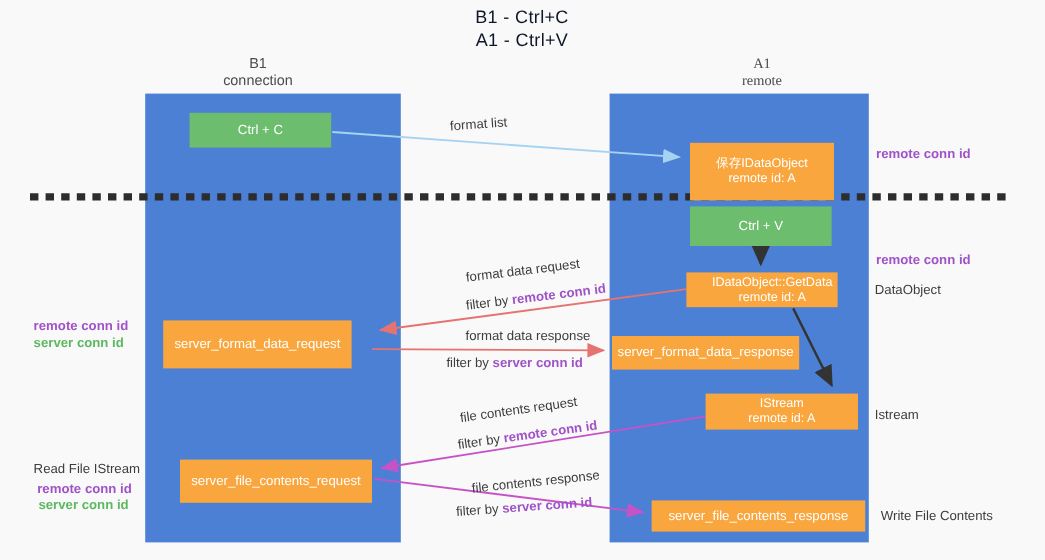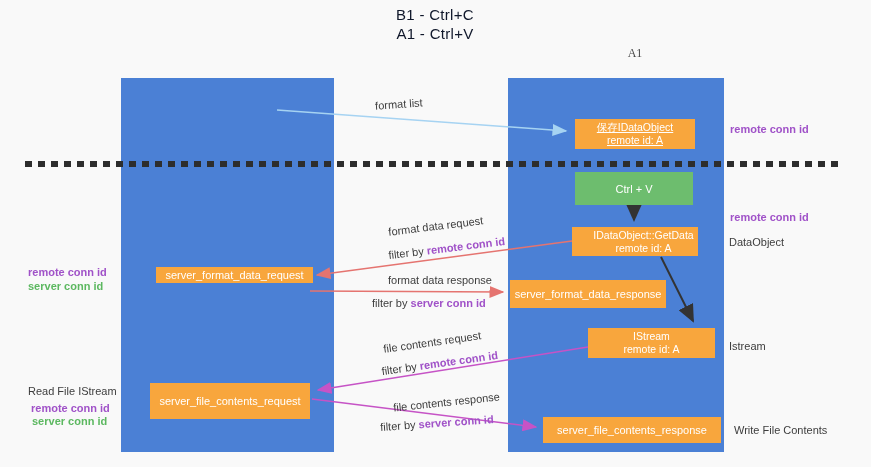--- a/index.html
+++ b/index.html
@@ -28,22 +28,27 @@
   svg.overlay{position:absolute;left:0;top:0;pointer-events:none;}
 </style>
 </head>
 <body>
 
 <div id="canvas">
 
   <div class="abs title-line" style="left:335px;top:6px;">B1 - Ctrl+C</div>
   <div class="abs title-line" style="left:335px;top:25px;">A1 - Ctrl+V</div>
 
+  <div class="abs lane-header" style="left:155px;top:46px;">
+    <div>B1</div>
+    <div>connection</div>
+  </div>
   <div class="abs lane-header" style="left:575px;top:46px;font-family:Liberation Serif, serif;">
     <div>A1</div>
+    <div>remote</div>
   </div>
 
   <div class="abs lane" style="left:121px;top:78px;width:213px;height:374px;"></div>
   <div class="abs lane" style="left:508px;top:78px;width:216px;height:374px;"></div>
 
   <svg class="overlay" width="871" height="467" viewBox="0 0 871 467">
     <defs>
       <marker id="mBlue" markerWidth="10" markerHeight="8" refX="9" refY="4" orient="auto">
           <path d="M0,0 L10,4 L0,8 z" fill="#a6d3f2"></path>
         </marker>
@@ -60,36 +65,39 @@
     <line x1="25" y1="164" x2="838" y2="164" stroke="#2d2d2d" stroke-width="6" stroke-dasharray="7 6"></line>
     <line x1="277" y1="110" x2="566" y2="131" stroke="#a6d3f2" stroke-width="1.5" marker-end="url(#mBlue)"></line>
     <line x1="634" y1="199" x2="634" y2="220" stroke="#333333" stroke-width="2" marker-end="url(#mBlack)"></line>
     <line x1="661" y1="257" x2="693" y2="321" stroke="#333333" stroke-width="2" marker-end="url(#mBlack)"></line>
     <line x1="572" y1="241" x2="317" y2="275" stroke="#e57470" stroke-width="1.5" marker-end="url(#mRed)"></line>
     <line x1="310" y1="291" x2="503" y2="292" stroke="#e57470" stroke-width="1.5" marker-end="url(#mRed)"></line>
     <line x1="588" y1="347" x2="318" y2="390" stroke="#c653c6" stroke-width="1.5" marker-end="url(#mMagenta)"></line>
     <line x1="312" y1="399" x2="536" y2="427" stroke="#c653c6" stroke-width="1.5" marker-end="url(#mMagenta)"></line>
   </svg>
 
+  <div class="abs node green single" style="left:158px;top:94px;width:118px;height:29px;">
+    <span>Ctrl + C</span>
+  </div>
 
-  <div class="abs node orange" style="left:575px;top:119px;width:120px;height:30px;text-decoration:underline;">
+  <div class="abs node orange" style="left:575px;top:119px;width:120px;height:48px;">
     <span class="l1">保存IDataObject</span>
     <span class="l2">remote id: A</span>
   </div>
 
   <div class="abs node green single" style="left:575px;top:172px;width:118px;height:33px;">
     <span>Ctrl + V</span>
   </div>
 
   <div class="abs node orange" style="left:572px;top:227px;width:126px;height:29px;padding-left:17px;">
     <span class="l1">IDataObject::GetData</span>
     <span class="l2">remote id: A</span>
   </div>
 
-  <div class="abs node orange single" style="left:156px;top:267px;width:157px;height:16px;">
+  <div class="abs node orange single" style="left:136px;top:267px;width:157px;height:40px;">
     <span>server_format_data_request</span>
   </div>
 
   <div class="abs node orange single" style="left:510px;top:280px;width:156px;height:28px;">
     <span>server_format_data_response</span>
   </div>
 
   <div class="abs node orange" style="left:588px;top:328px;width:127px;height:30px;">
     <span class="l1">IStream</span>
     <span class="l2">remote id: A</span>

